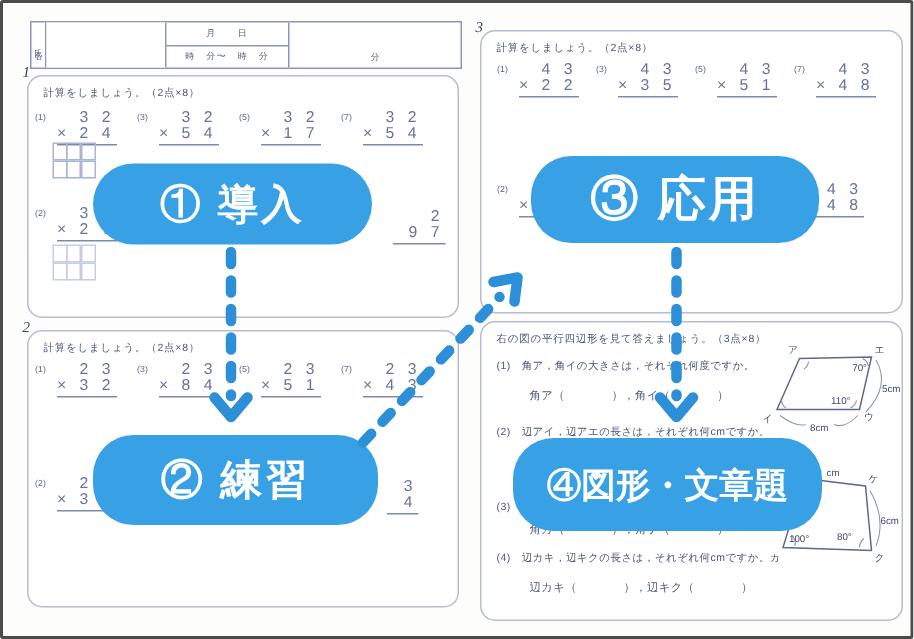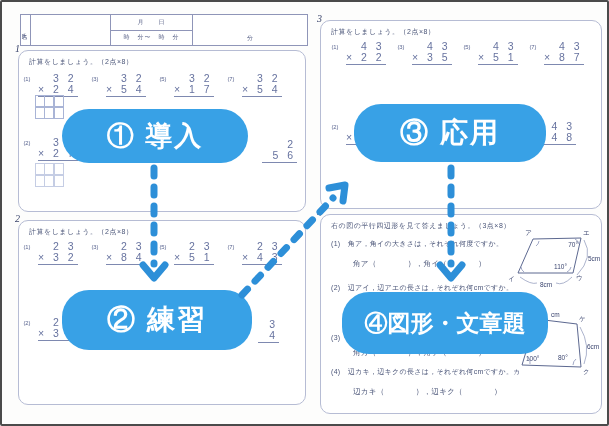--- a/index.html
+++ b/index.html
@@ -58,21 +58,21 @@
   
   .q{position:absolute;font-size:7px;color:var(--ink);letter-spacing:0.3px;}
   .ans{position:absolute;font-size:7.5px;color:var(--ink);letter-spacing:0.3px;}
   .shape-svg{position:absolute;}
   .shape-svg text{font-size:6.5px;fill:#3c4670;font-family:"Liberation Sans",sans-serif;}
   
   .badge{position:absolute;z-index:20;background:var(--badge_blue);color:#fff;font-weight:bold;
     display:flex;align-items:center;justify-content:center;border-radius:27px;letter-spacing:2px;}
   #badge1{left:60px;top:107px;width:186px;height:54px;font-size:27px;}
   #badge2{left:60px;top:288px;width:190px;height:60px;font-size:28px;}
-  #badge3{left:352px;top:102px;width:192px;height:58px;font-size:28px;}
+  #badge3{left:352px;top:102px;width:192px;height:58px;font-size:32px;}
   #badge4{left:340px;top:290px;width:206px;height:62px;font-size:23px;letter-spacing:0;}
   .arrows{position:absolute;left:0;top:0;z-index:30;pointer-events:none;}
 </style>
 </head>
 <body>
 
 <div class="stage">
 
   <div class="header">
     <div class="h-name-label">氏名</div>
@@ -137,21 +137,21 @@
     <div class="agrid faint" style="left:16px;top:112px;">
       <span></span>
         <span></span>
         <span></span>
         <span></span>
         <span></span>
         <span></span>
     </div>
     <div class="frag" style="left:244px;top:88px;width:34px;">
       <span class="ptop">2</span>
-      <span class="pbot">5 6</span>
+      <span class="pbot">9 7</span>
     </div>
   </div>
 
   <div class="sec" id="sec2">
     <div class="secnum">2</div>
     <div class="instr">計算をしましょう。（2点×8）</div>
     <div class="prow" style="left:4px;top:20px;">
       <div class="prob">
         <span class="plab">(1)</span>
         <span class="pnums">
@@ -218,21 +218,21 @@
         <span class="plab">(5)</span>
         <span class="pnums">
           <span class="ptop">4 3</span>
           <span class="pbot">× 5 1</span>
         </span>
       </div>
       <div class="prob">
         <span class="plab">(7)</span>
         <span class="pnums">
           <span class="ptop">4 3</span>
-          <span class="pbot">× 8 7</span>
+          <span class="pbot">× 4 8</span>
         </span>
       </div>
     </div>
     <div class="prow" style="left:10px;top:100px;">
       <div class="prob">
         <span class="plab">(2)</span>
         <span class="pnums">
           <span class="ptop">4 3</span>
           <span class="pbot">× 2 3</span>
         </span>

